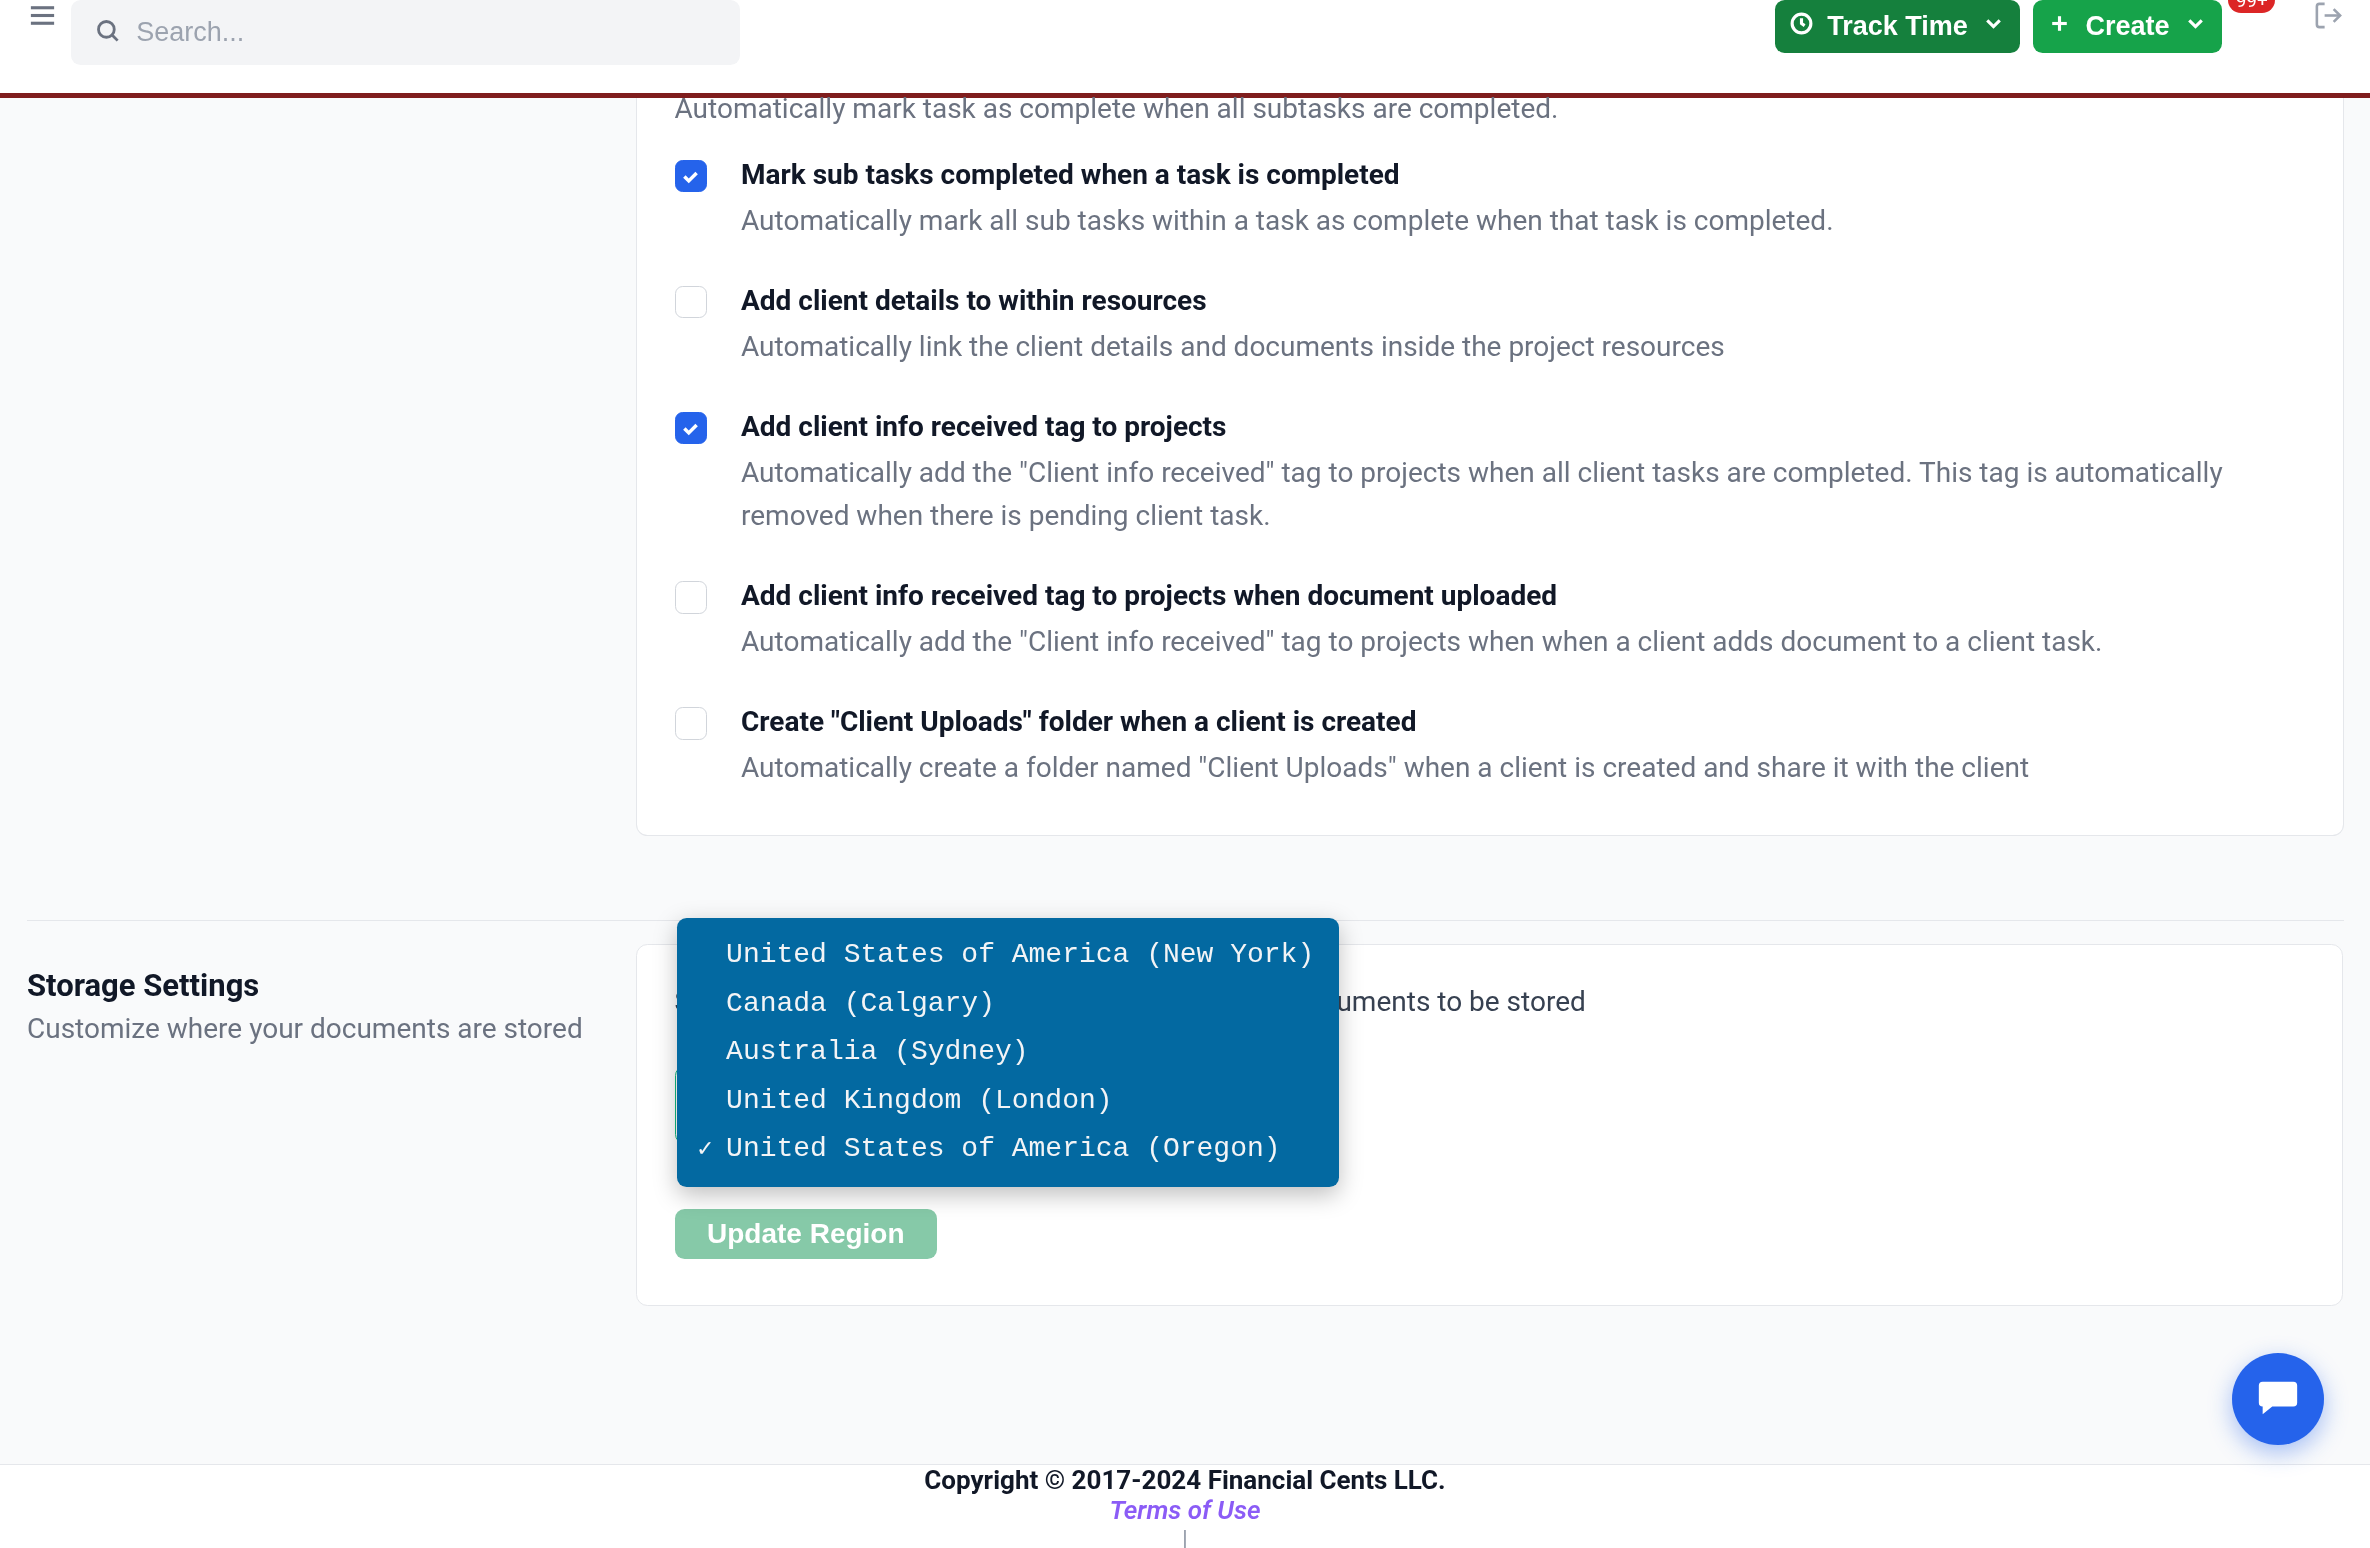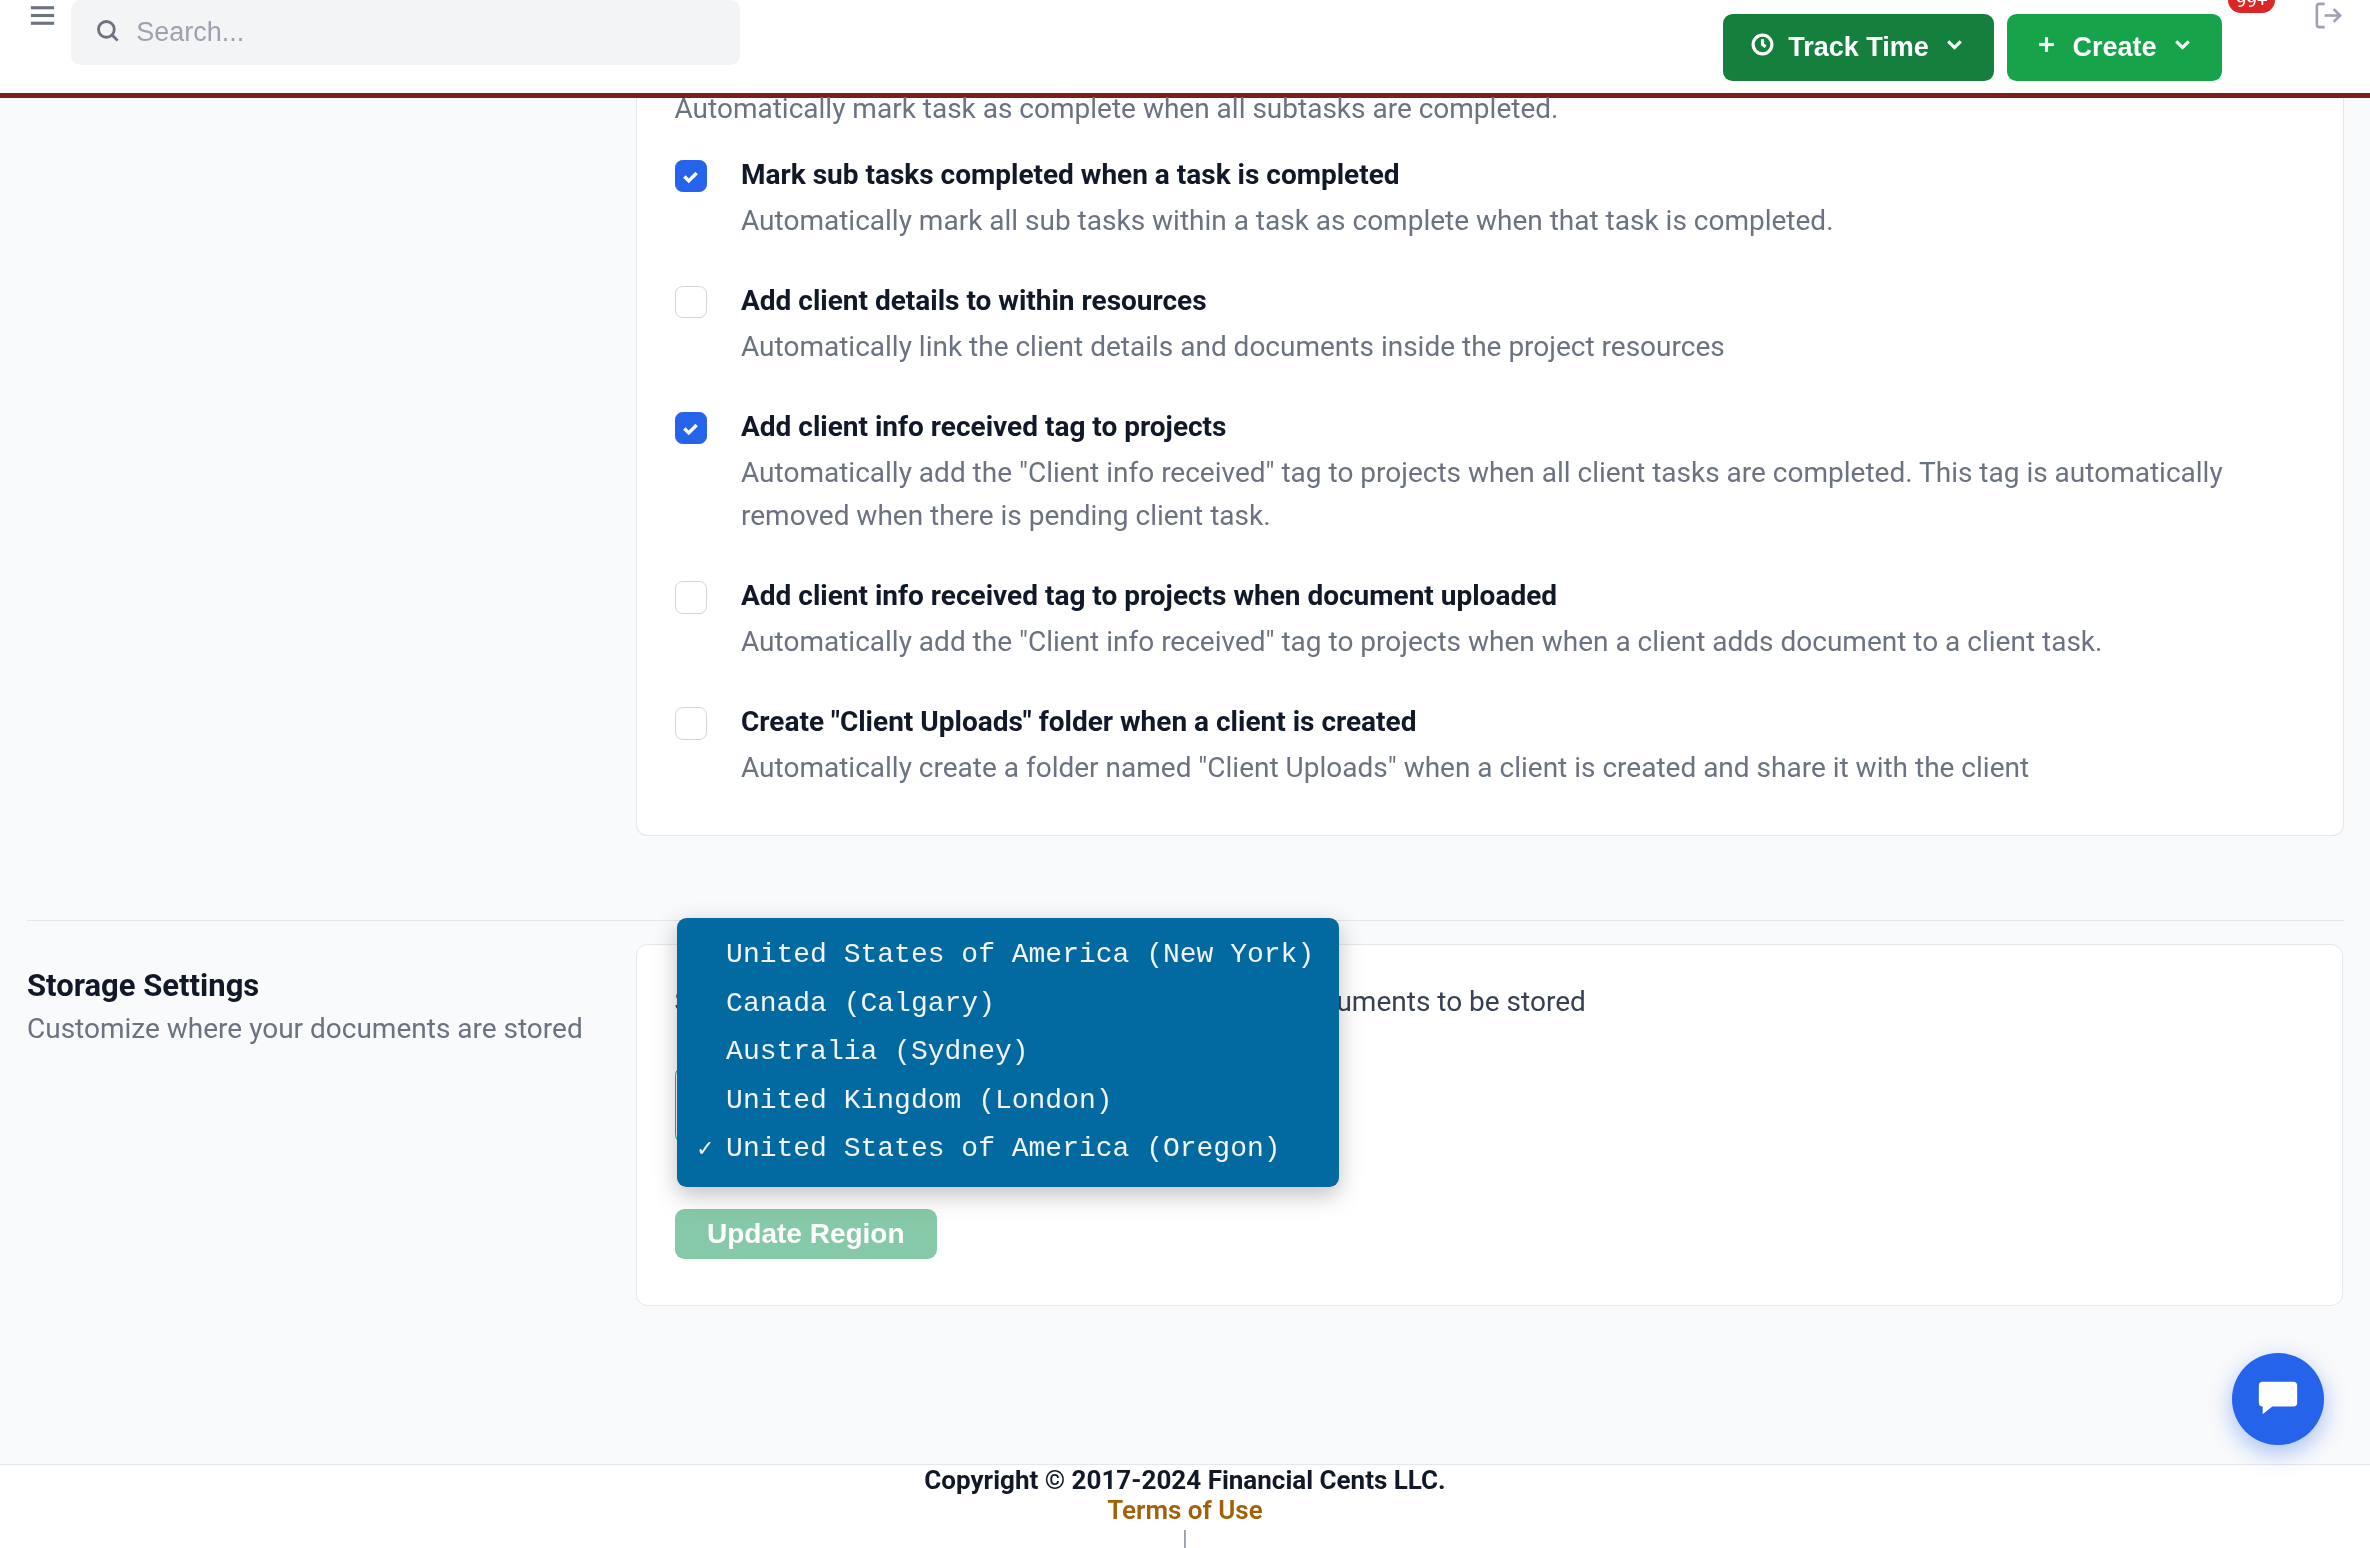--- a/index.html
+++ b/index.html
@@ -35,25 +35,25 @@
   }
   .search-box svg { width: 27px; height: 27px; color: #6b7280; }
   .search-box input {
     border: none; background: transparent; outline: none;
     font-size: 27px; color: #374151; width: 100%;
   }
   .search-box input::placeholder { color: #9ca3af; }
   .header-spacer { flex: 1; }
   .btn {
     display: inline-flex; align-items: center; gap: 13.4px;
-    height: 67px; padding: 0 27px;
+    height: 53px; padding: 0 14px;
     border-radius: 9.6px;
     font-size: 27px; font-weight: 600;
     color: #fff; background: #16a34a;
-    border: none; cursor: pointer; margin-top: 14px;
+    border: none; cursor: pointer;
   }
   .btn.track { background: #15803d; }
   .btn svg { width: 25px; height: 25px; }
   .chev-down { width: 21px; height: 21px; }
   .track-icon-circle { stroke-width: 3; }
   .notif-wrap { position: relative; margin-left: 27px; }
   .bell-icon { width: 32.5px; height: 32.5px; color: #9ca3af; cursor: pointer; }
   .badge {
     position: absolute; top: -13.4px; right: -13.4px;
     background: #dc2626; color: #fff;
@@ -156,21 +156,21 @@
     position: absolute; bottom: 0; left: 0; right: 0;
     height: 84px;
     display: flex; align-items: center;
     padding: 0 27px;
     background: #fff;
     border-top: 1px solid #e5e7eb;
     font-size: 26px;
     flex-direction: column;
   }
   .footer .copy { font-weight: 700; color: #111827; }
-  .footer a { color: #a16207; text-decoration: none; font-weight: 600; margin: 0 9.6px; cursor: pointer; }
+  .footer a { color: #8b5cf6; text-decoration: none; font-weight: 600; margin: 0 9.6px; cursor: pointer; font-style: italic; }
   .footer .sep { color: #9ca3af; margin: 0 3.8px; }
 
   
   .chat-fab {
     position: absolute; right: 46px; bottom: 103px;
     width: 92px; height: 92px; border-radius: 955px;
     background: #2563eb; display: flex; align-items: center; justify-content: center;
     cursor: pointer; box-shadow: 0 7.6px 23px rgba(37,99,235,.4);
   }
   .chat-fab svg { width: 46px; height: 46px; color: #fff; }

